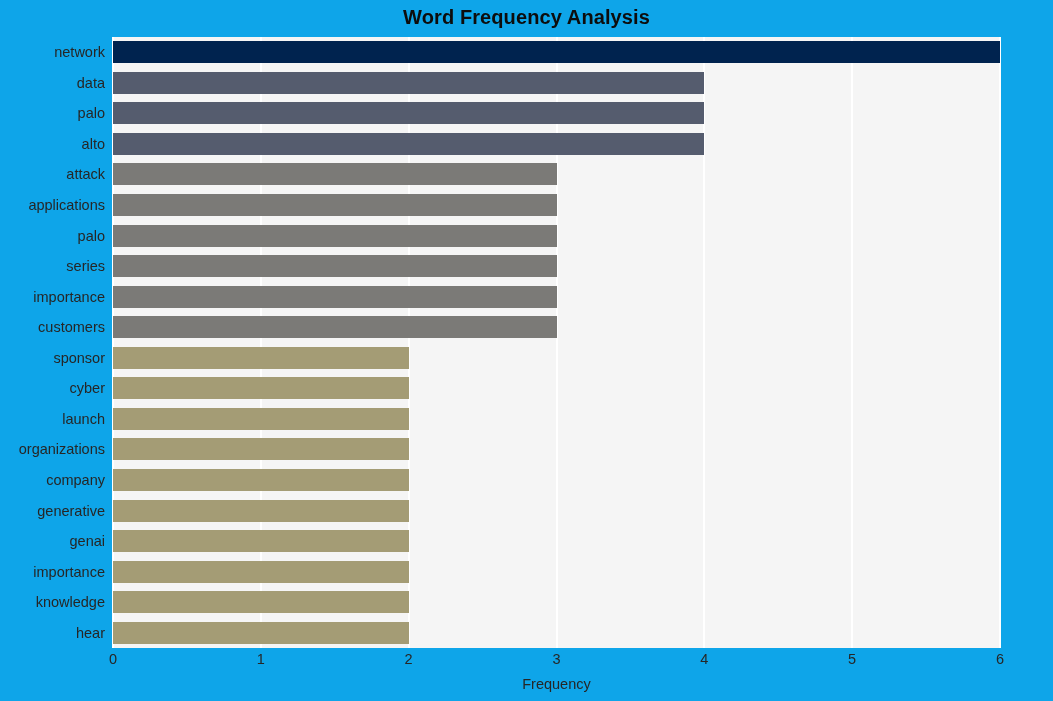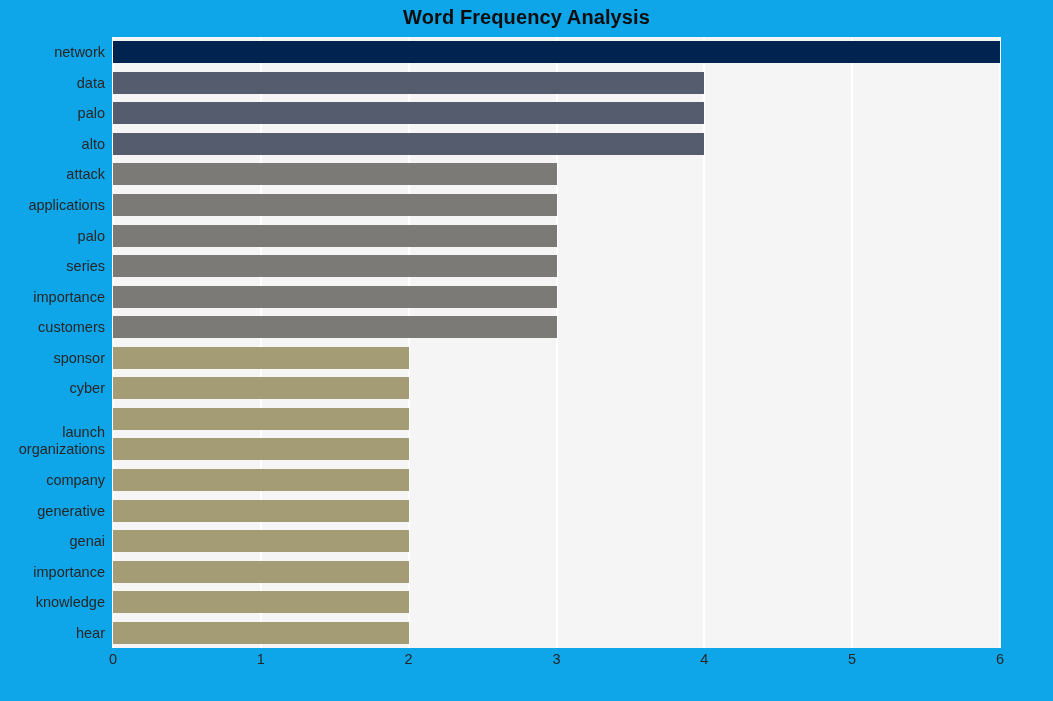--- a/index.html
+++ b/index.html
@@ -208,34 +208,35 @@
       <div class="y-tick-label" style="top: 69.375px;">palo</div>
       <div class="y-tick-label" style="top: 99.925px;">alto</div>
       <div class="y-tick-label" style="top: 130.475px;">attack</div>
       <div class="y-tick-label" style="top: 161.025px;">applications</div>
       <div class="y-tick-label" style="top: 191.575px;">palo</div>
       <div class="y-tick-label" style="top: 222.125px;">series</div>
       <div class="y-tick-label" style="top: 252.675px;">importance</div>
       <div class="y-tick-label" style="top: 283.225px;">customers</div>
       <div class="y-tick-label" style="top: 313.775px;">sponsor</div>
       <div class="y-tick-label" style="top: 344.325px;">cyber</div>
-      <div class="y-tick-label" style="top: 374.875px; margin-top: 13px;">launch</div>
+      <div class="y-tick-label" style="top: 374.875px;">launch</div>
       <div class="y-tick-label" style="top: 405.425px; text-align: right;">organizations</div>
       <div class="y-tick-label" style="top: 435.975px;">company</div>
       <div class="y-tick-label" style="top: 466.525px;">generative</div>
       <div class="y-tick-label" style="top: 497.075px;">genai</div>
       <div class="y-tick-label" style="top: 527.625px;">importance</div>
       <div class="y-tick-label" style="top: 558.175px; margin-left: 48px;">knowledge</div>
       <div class="y-tick-label" style="top: 588.725px; margin-left: 24px;">hear</div>
     </div>
 
   <div id="x-axis-labels">
       <div class="x-tick-label" style="left: 0px;">0</div>
       <div class="x-tick-label" style="left: 147.833px;">1</div>
       <div class="x-tick-label" style="left: 295.667px;">2</div>
       <div class="x-tick-label" style="left: 443.5px;">3</div>
       <div class="x-tick-label" style="left: 591.333px;">4</div>
       <div class="x-tick-label" style="left: 739.167px;">5</div>
       <div class="x-tick-label" style="left: 887px;">6</div>
     </div>
 
+  <div id="x-axis-title">Frequency</div>
 
 </div>
 
 </body></html>

